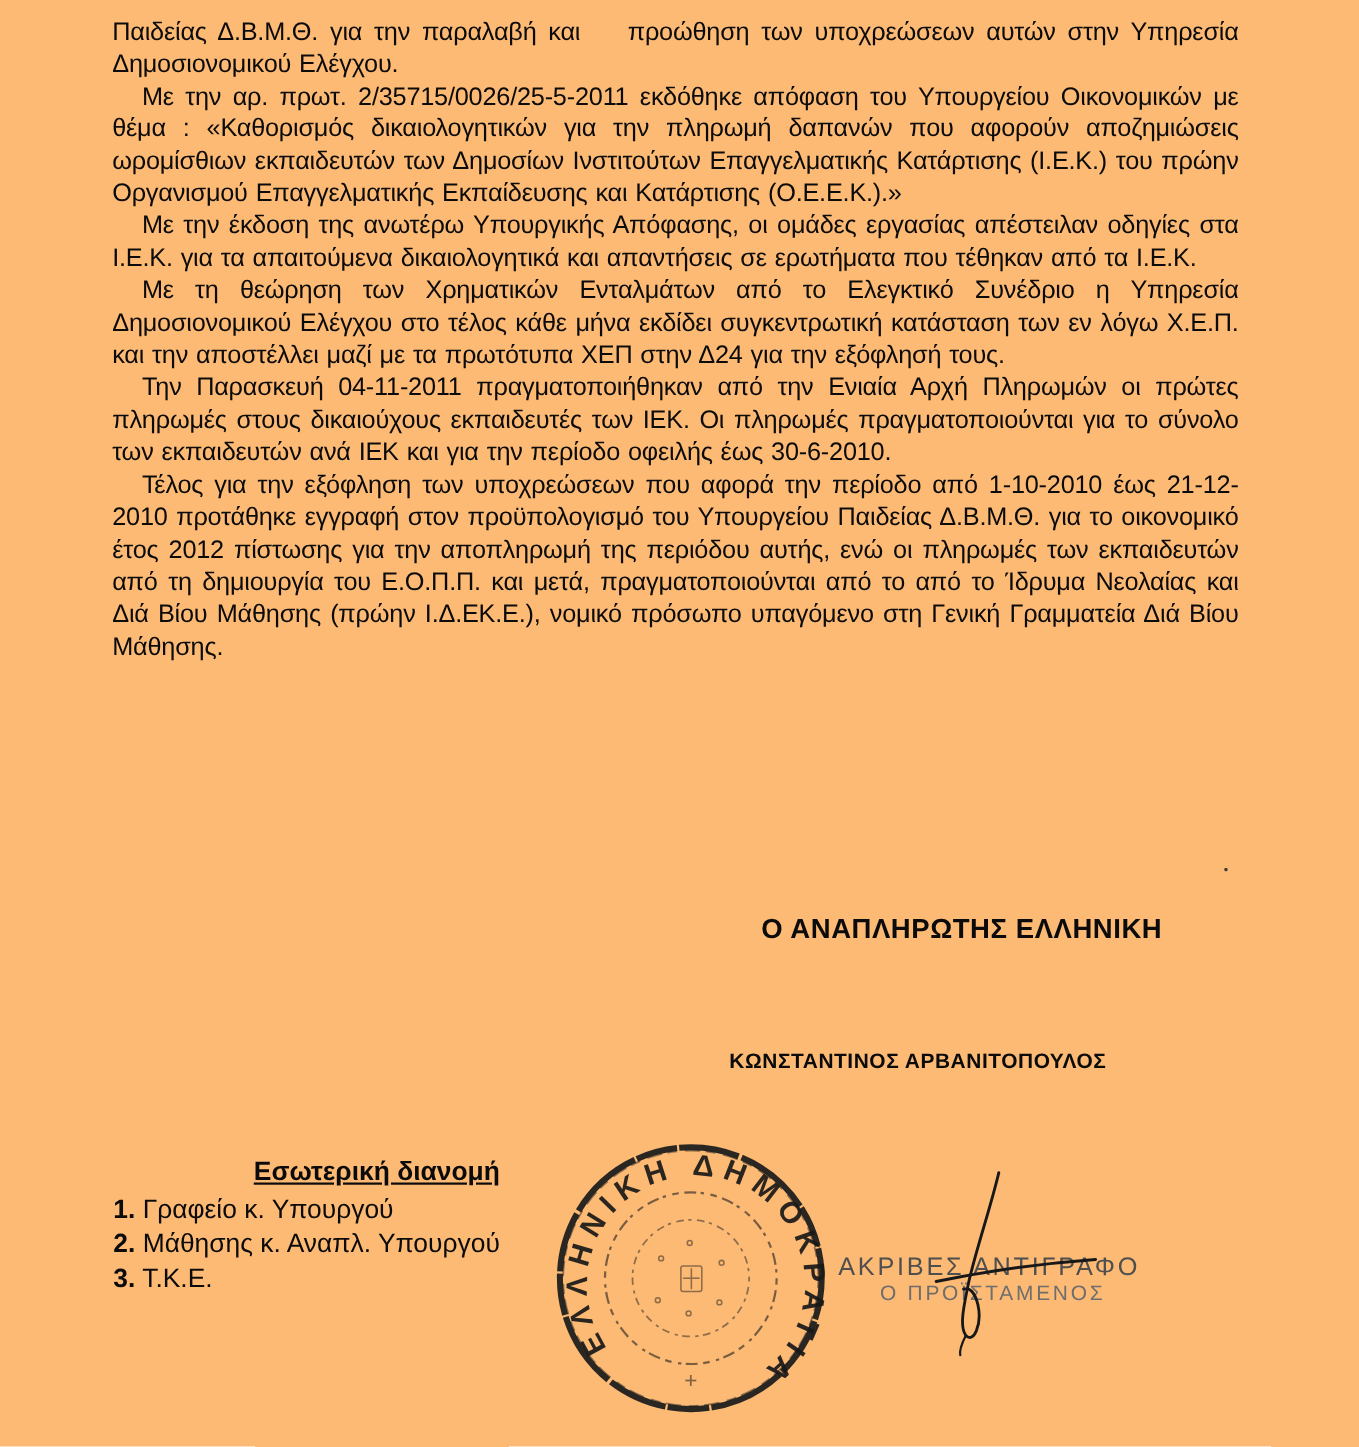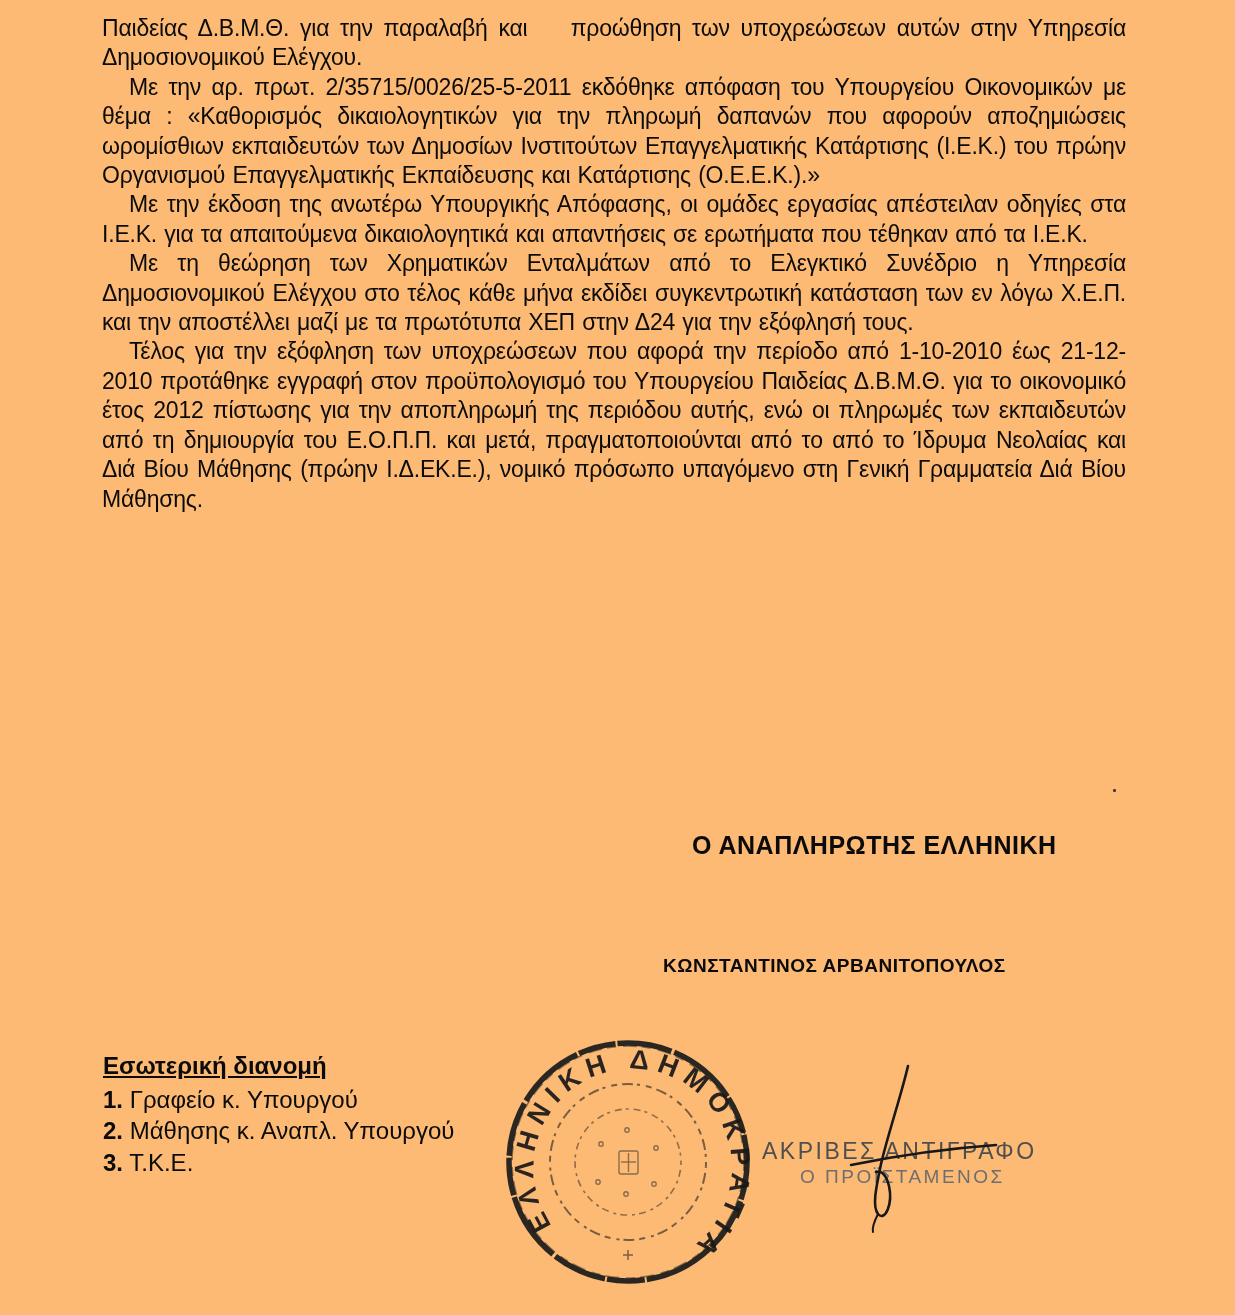--- a/index.html
+++ b/index.html
@@ -65,20 +65,21 @@
     left: 103px;
     top: 1050px;
     font-size: 24px;
     line-height: 31.5px;
   }
   .dist-heading {
     font-weight: bold;
     text-decoration: underline;
     margin: 0 0 2px 0;
     white-space: nowrap;
+    text-align: right;
   }
   .dist-item {
     white-space: nowrap;
   }
   .dist-num {
     font-weight: bold;
   }
   
   .seal {
     position: absolute;
@@ -130,20 +131,21 @@
 </head>
 <body>
 
 <div class="page">
 
   <div class="doc-body">
       <p class="para">Παιδείας Δ.Β.Μ.Θ. για την παραλαβή και &nbsp;&nbsp; προώθηση των υποχρεώσεων αυτών στην Υπηρεσία Δημοσιονομικού Ελέγχου.</p>
       <p class="para indent">Με την αρ. πρωτ. 2/35715/0026/25-5-2011 εκδόθηκε απόφαση του Υπουργείου Οικονομικών με θέμα : «Καθορισμός δικαιολογητικών για την πληρωμή δαπανών που αφορούν αποζημιώσεις ωρομίσθιων εκπαιδευτών των Δημοσίων Ινστιτούτων Επαγγελματικής Κατάρτισης (Ι.Ε.Κ.) του πρώην Οργανισμού Επαγγελματικής Εκπαίδευσης και Κατάρτισης (Ο.Ε.Ε.Κ.).»</p>
       <p class="para indent">Με την έκδοση της ανωτέρω Υπουργικής Απόφασης, οι ομάδες εργασίας απέστειλαν οδηγίες στα Ι.Ε.Κ. για τα απαιτούμενα δικαιολογητικά και απαντήσεις σε ερωτήματα που τέθηκαν από τα Ι.Ε.Κ.</p>
       <p class="para indent">Με τη θεώρηση των Χρηματικών Ενταλμάτων από το Ελεγκτικό Συνέδριο η Υπηρεσία Δημοσιονομικού Ελέγχου στο τέλος κάθε μήνα εκδίδει συγκεντρωτική κατάσταση των εν λόγω Χ.Ε.Π. και την αποστέλλει μαζί με τα πρωτότυπα ΧΕΠ στην Δ24 για την εξόφλησή τους.</p>
+      <p class="para indent">Την Παρασκευή 04-11-2011 πραγματοποιήθηκαν από την Ενιαία Αρχή Πληρωμών οι πρώτες πληρωμές στους δικαιούχους εκπαιδευτές των ΙΕΚ. Οι πληρωμές πραγματοποιούνται για το σύνολο των εκπαιδευτών ανά ΙΕΚ και για την περίοδο οφειλής έως 30-6-2010.</p>
       <p class="para indent">Τέλος για την εξόφληση των υποχρεώσεων που αφορά την περίοδο από 1-10-2010 έως 21-12-2010 προτάθηκε εγγραφή στον προϋπολογισμό του Υπουργείου Παιδείας Δ.Β.Μ.Θ. για το οικονομικό έτος 2012 πίστωσης για την αποπληρωμή της περιόδου αυτής, ενώ οι πληρωμές των εκπαιδευτών από τη δημιουργία του Ε.Ο.Π.Π. και μετά, πραγματοποιούνται από το από το Ίδρυμα Νεολαίας και Διά Βίου Μάθησης (πρώην Ι.Δ.ΕΚ.Ε.), νομικό πρόσωπο υπαγόμενο στη Γενική Γραμματεία Διά Βίου Μάθησης.</p>
     </div>
 
   <div class="speck"></div>
 
   <div class="sig-title">Ο ΑΝΑΠΛΗΡΩΤΗΣ ΕΛΛΗΝΙΚΗ</div>
   <div class="sig-name">ΚΩΝΣΤΑΝΤΙΝΟΣ ΑΡΒΑΝΙΤΟΠΟΥΛΟΣ</div>
 
   <div class="dist">
     <div class="dist-heading">Εσωτερική διανομή</div>

